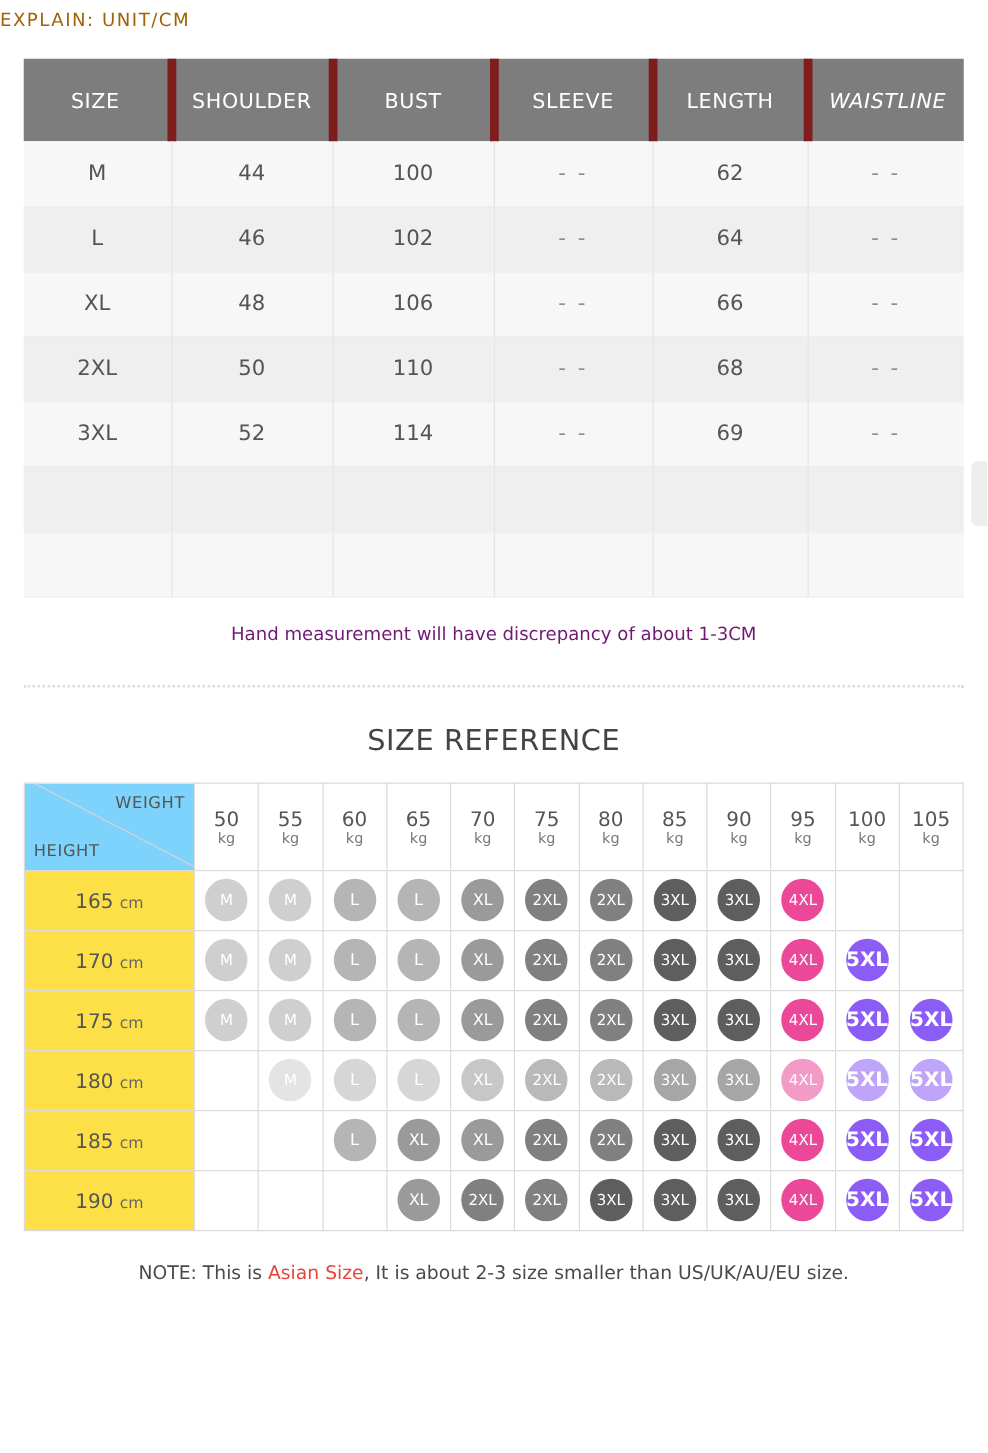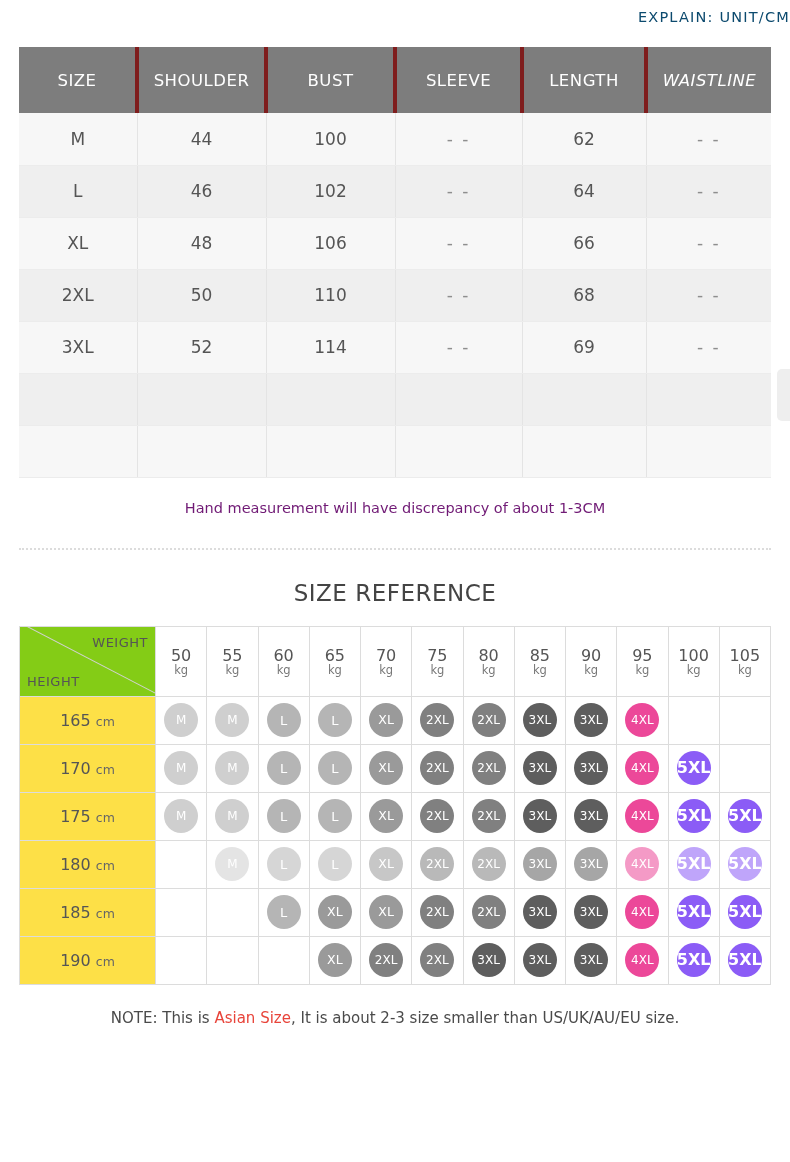--- a/index.html
+++ b/index.html
@@ -15,42 +15,42 @@
   
   .title {
     text-align: center;
     font-size: 28px;
     letter-spacing: 1px;
     color: #444;
     padding-top: 34px;
     font-weight: 400;
   }
   .subtitle {
-    text-align: right;
+    text-align: left;
     font-size: 14.5px;
-    color: #0c4a6e;
+    color: #a16207;
     letter-spacing: 1.2px;
     margin-top: 9px;
   }
 
   
   .chart-wrap { padding: 0 19px; margin-top: 22px; }
   table.sizechart {
     width: 752px;
     border-collapse: collapse;
     table-layout: fixed;
   }
   table.sizechart th {
     background: #7d7d7d;
     color: #ffffff;
     font-weight: 400;
     font-size: 16.5px;
     height: 66px;
     letter-spacing: .5px;
-    border-right: 4px solid #7f1d1d;
+    border-right: 7px solid #7f1d1d;
   }
   table.sizechart th:last-child { border-right: none; font-style: italic; }
   table.sizechart td {
     height: 52px;
     text-align: center;
     font-size: 17px;
     color: #555;
     border-right: 1px solid #e4e4e4;
     border-bottom: 1px solid #ececec;
   }
@@ -97,21 +97,21 @@
   }
   table.ref td, table.ref th {
     border: 1px solid #dcdcdc;
     text-align: center;
     padding: 0;
   }
   table.ref th.wh {
     width: 136px;
     height: 70px;
     position: relative;
-    background: #84cc16;
+    background: #7dd3fc;
     font-weight: 400;
   }
   .wh-diag {
     position: absolute; inset: 0;
     overflow: hidden;
   }
   .wh-diag::after {
     content: "";
     position: absolute;
     left: -10px; top: -10px;

